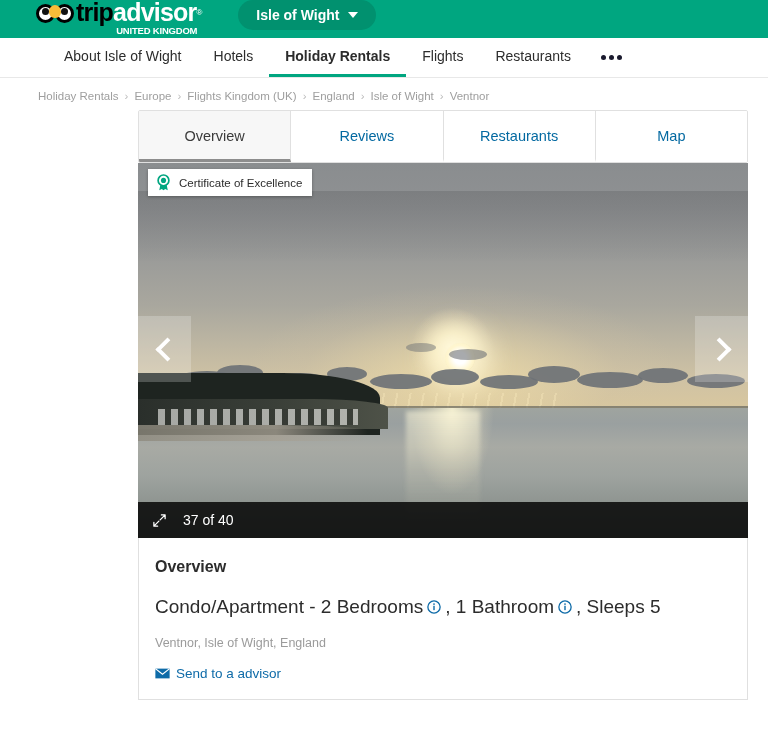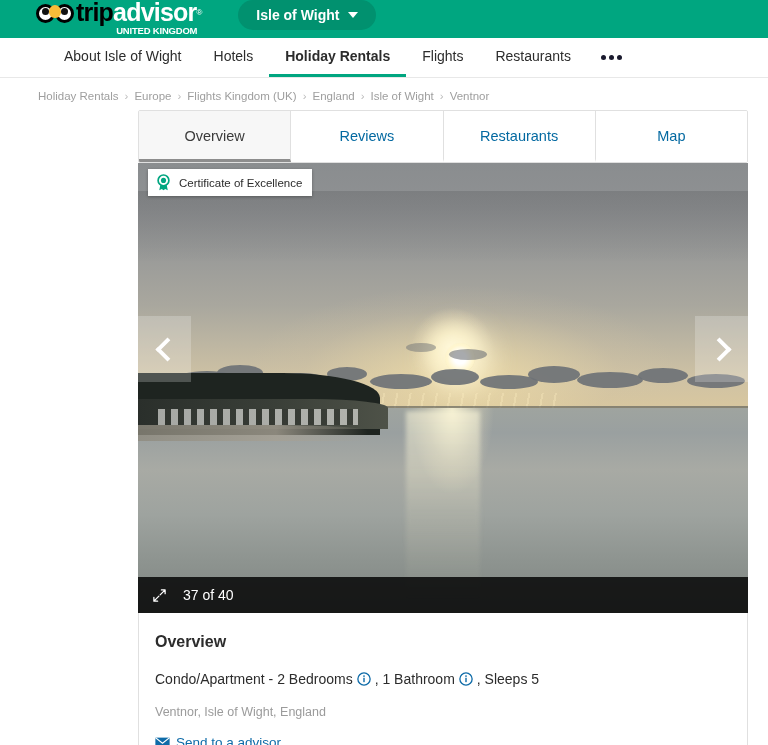--- a/index.html
+++ b/index.html
@@ -197,21 +197,21 @@
   .tab:last-child { border-right: none; }
   .tab.active {
     background: #f7f7f7;
     color: #3b3b3b;
     border-bottom-color: #8d8d8d;
   }
 
   
   .photo {
     position: relative;
-    height: 450px;
+    height: 375px;
     background: #ec4899;
     overflow: hidden;
   }
   .sky {
     position: absolute;
     left: 0; right: 0; top: 0;
     height: 245px;
     background:
       radial-gradient(circle 52px at 51.5% 76%, rgba(255,250,225,0.98) 0%, rgba(255,244,200,0.72) 32%, rgba(240,226,186,0.28) 62%, rgba(0,0,0,0) 80%),
       radial-gradient(ellipse 270px 110px at 53% 86%, rgba(246,226,168,0.70) 0%, rgba(214,198,163,0.18) 58%, rgba(0,0,0,0) 80%),
@@ -363,21 +363,21 @@
     padding: 20px 16px 18px 16px;
     background: #ffffff;
   }
   .ov-head {
     font-size: 16px;
     font-weight: bold;
     color: #2c2c2c;
     margin: 0 0 20px 0;
   }
   .ov-specs {
-    font-size: 14px;
+    font-size: 19px;
     color: #2c2c2c;
     display: flex;
     align-items: center;
     flex-wrap: wrap;
     margin-bottom: 18px;
   }
   .info-icon {
     display: inline-flex;
     width: 14px; height: 14px;
     margin: 0 4px;

